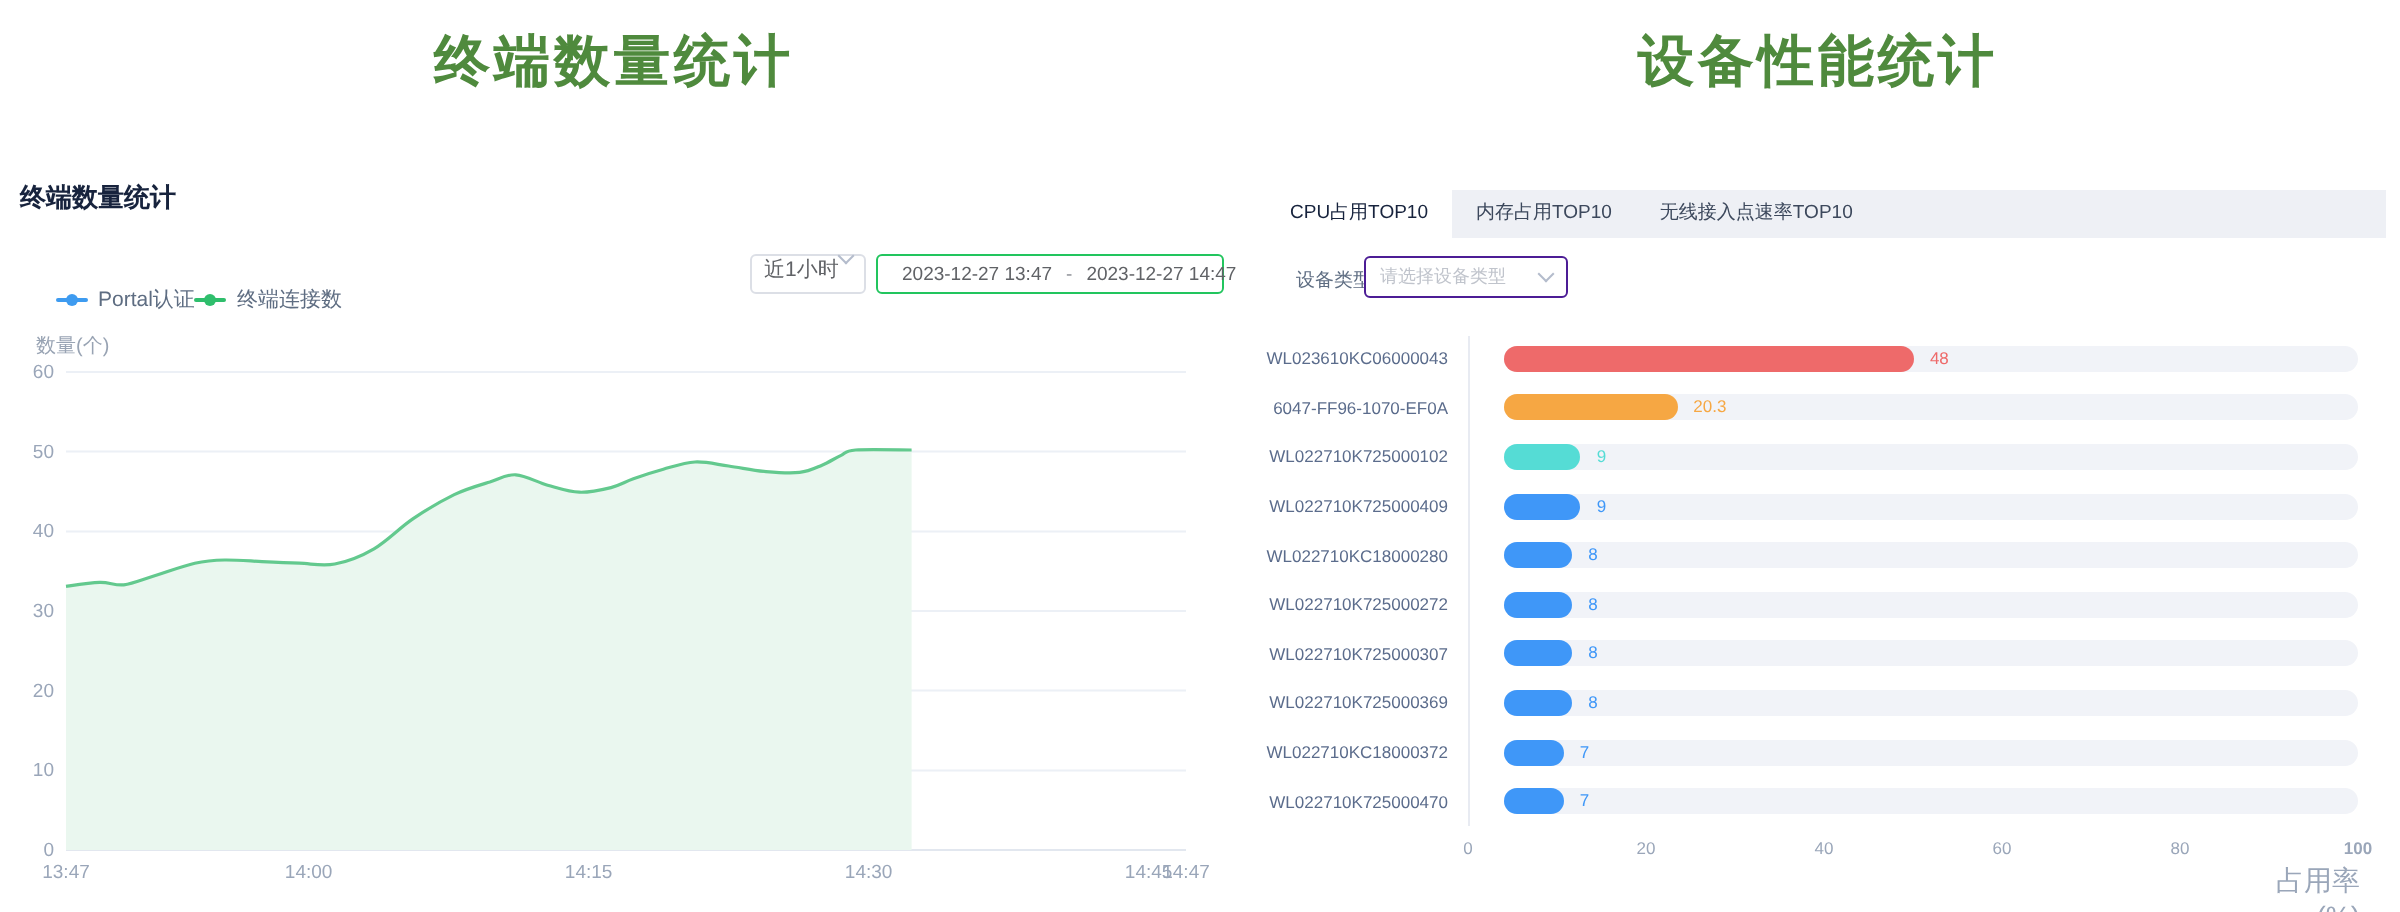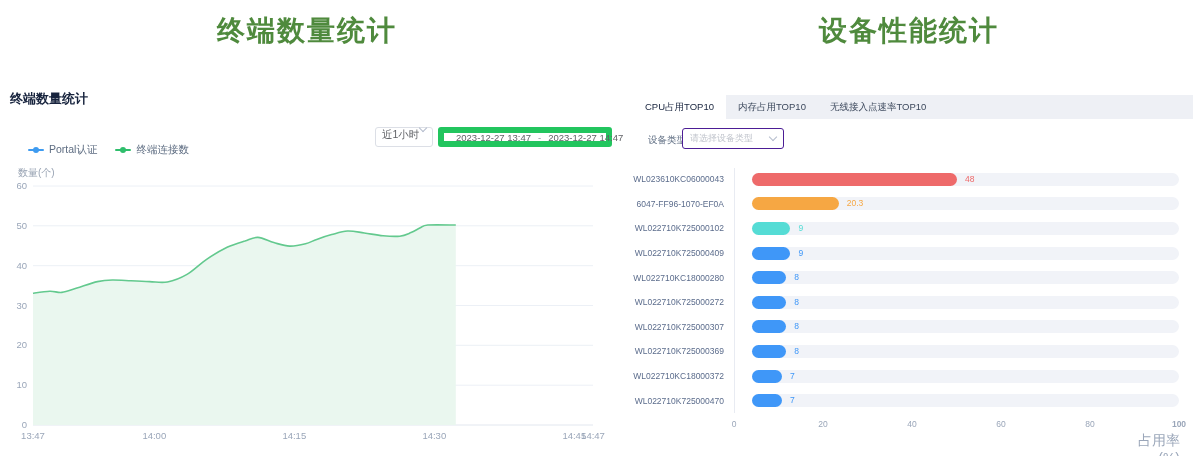--- a/index.html
+++ b/index.html
@@ -15,26 +15,26 @@
   
   .panel-header { position:absolute; left:10px; top:90px; font-size:13px; font-weight:bold; color:#17233d; }
 
   .range-select { position:absolute; left:375px; top:127px; width:58px; height:20px;
     border:1px solid #dcdfe6; border-radius:3px; background:#fff;
     display:flex; align-items:flex-start; justify-content:space-between; padding:0 6px;
     font-size:10.5px; color:#606266; cursor:pointer; }
   .chev { width:6px; height:6px; border-right:1px solid #b4bccc; border-bottom:1px solid #b4bccc;
           transform:rotate(45deg); margin-top:-3px; flex:none; }
   .date-range { position:absolute; left:438px; top:127px; width:174px; height:20px;
-    border:6px solid #22c55e; border-radius:3px; background:#fff;
+    border:1px solid #22c55e; border-radius:3px; background:#fff;
     display:flex; align-items:center; gap:5px; padding:0 7px;
     font-size:9.5px; color:#606266; white-space:nowrap; cursor:pointer; }
   .date-sep { color:#909399; padding:0 2px; }
 
-  .legend { position:absolute; left:28px; top:143px; display:flex; gap:18px; align-items:center; }
+  .legend { position:absolute; left:28px; top:143px; display:flex; align-items:center; }
   .legend-item { display:flex; align-items:center; gap:5px; font-size:10.5px; color:#5e6d82; cursor:pointer; }
   .legend-marker { position:relative; width:16px; height:2px; border-radius:1px; flex:none; }
   .legend-marker::after { content:""; position:absolute; left:5px; top:-2px;
     width:6px; height:6px; border-radius:50%; background:inherit; }
 
   .y-axis-name { position:absolute; left:18px; top:166px; font-size:10px; color:#98a3b3; }
   #trend-svg { position:absolute; left:0; top:180px; }
 
   
   .tabs { position:absolute; left:633px; top:95px; width:560px; height:24px;

